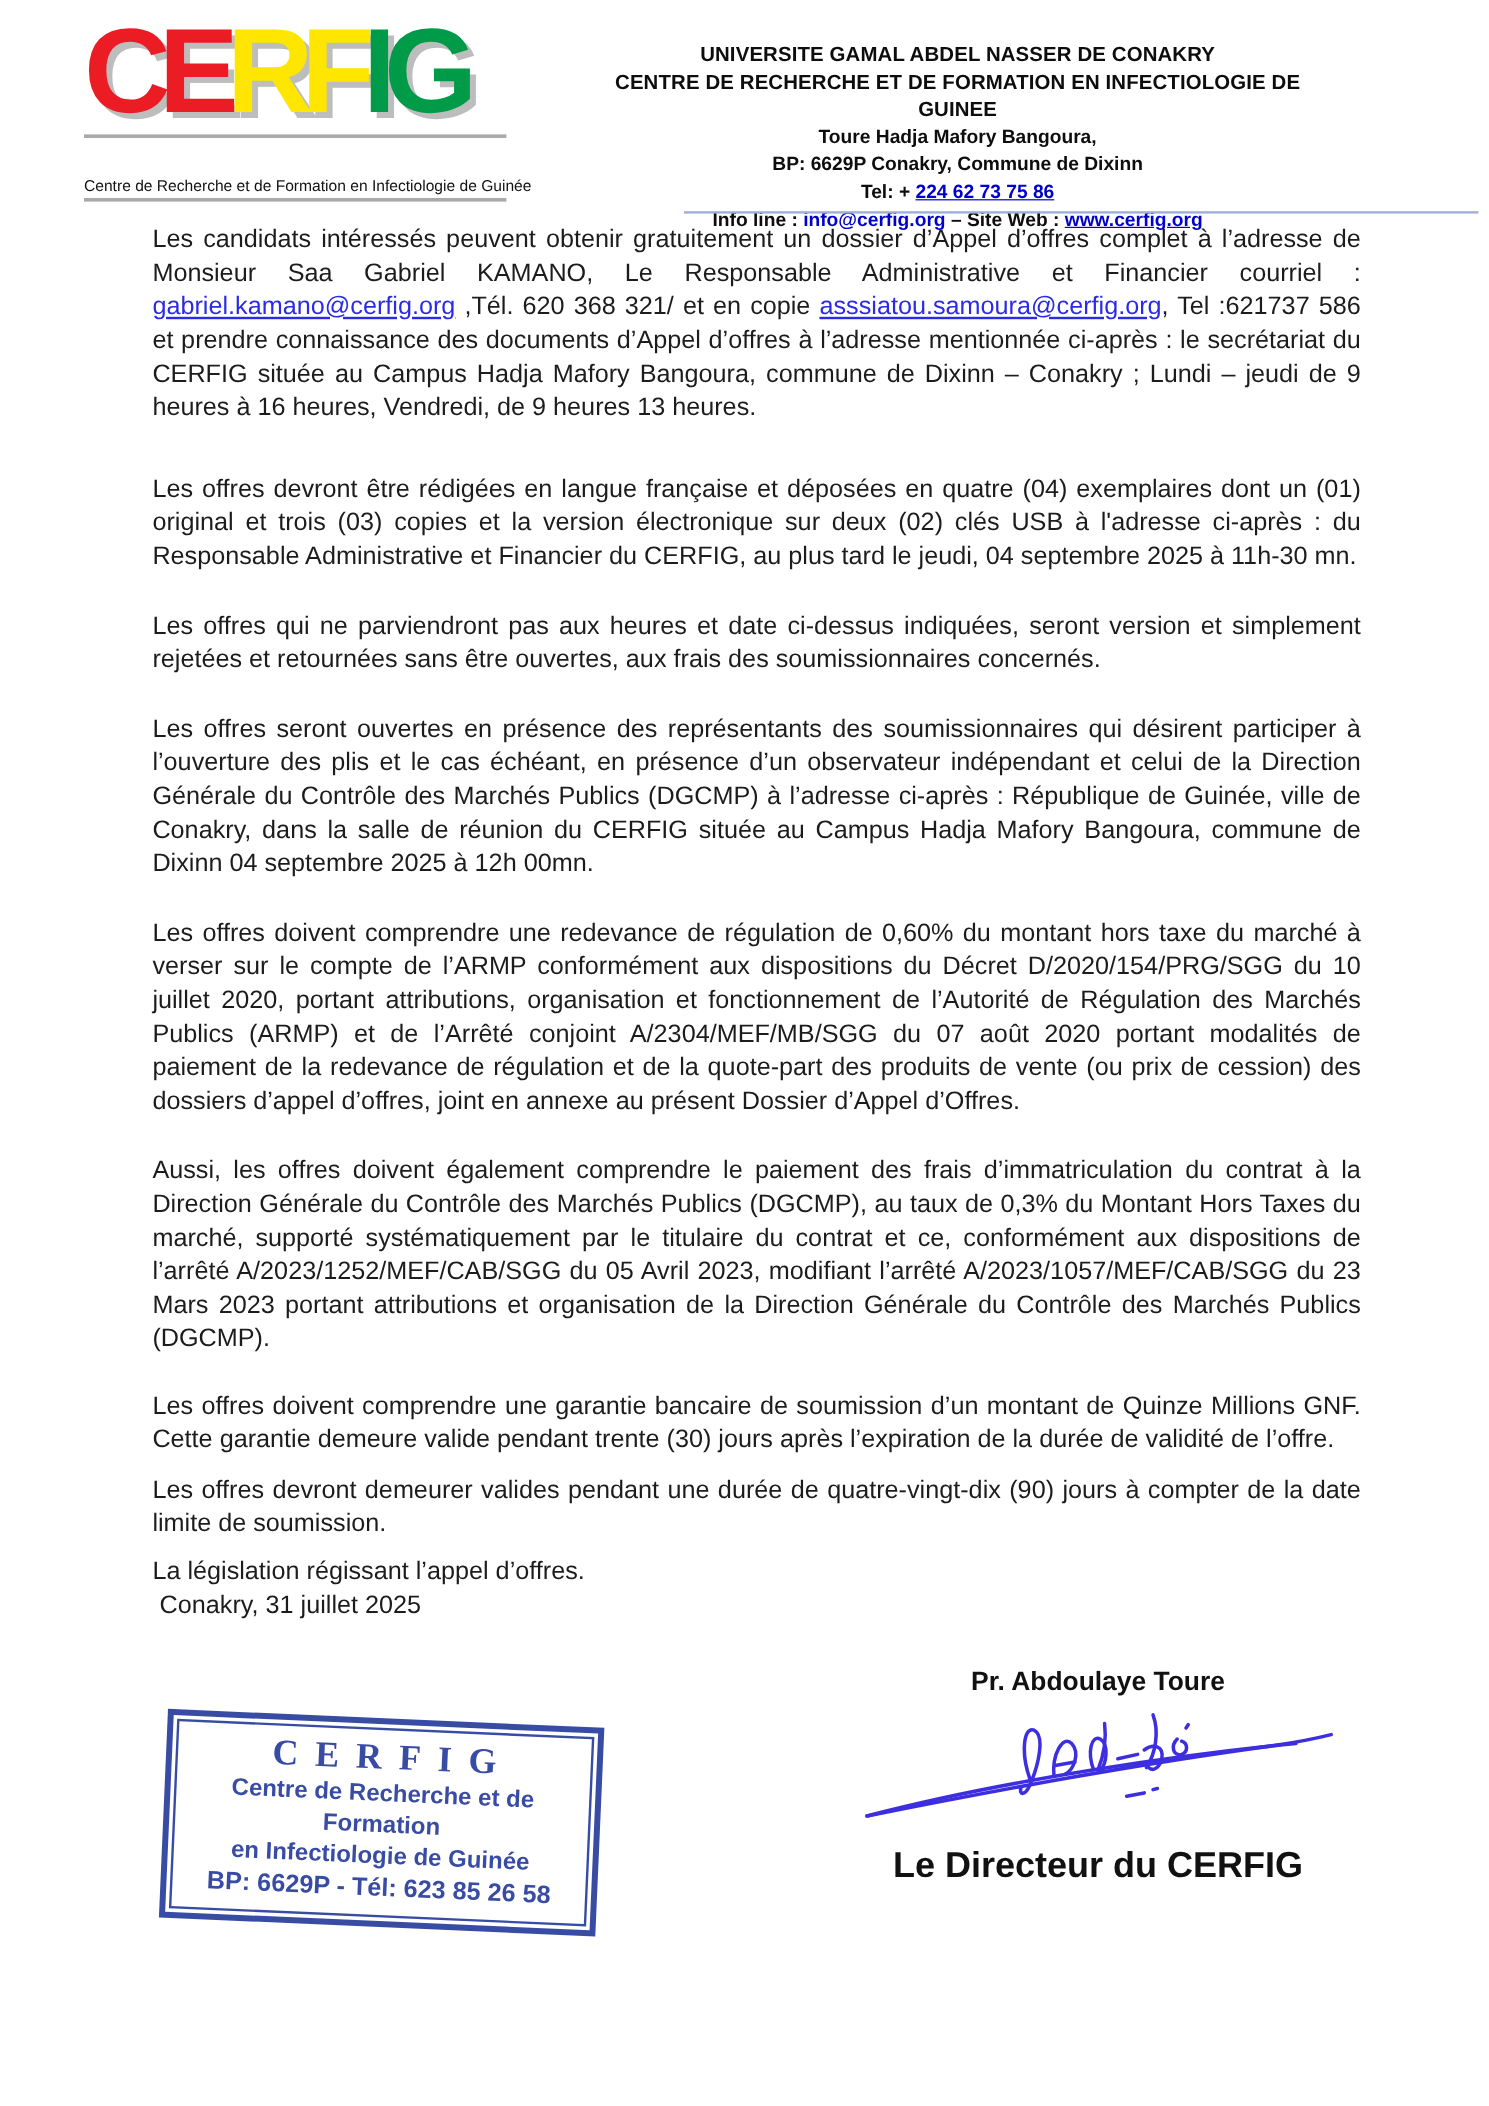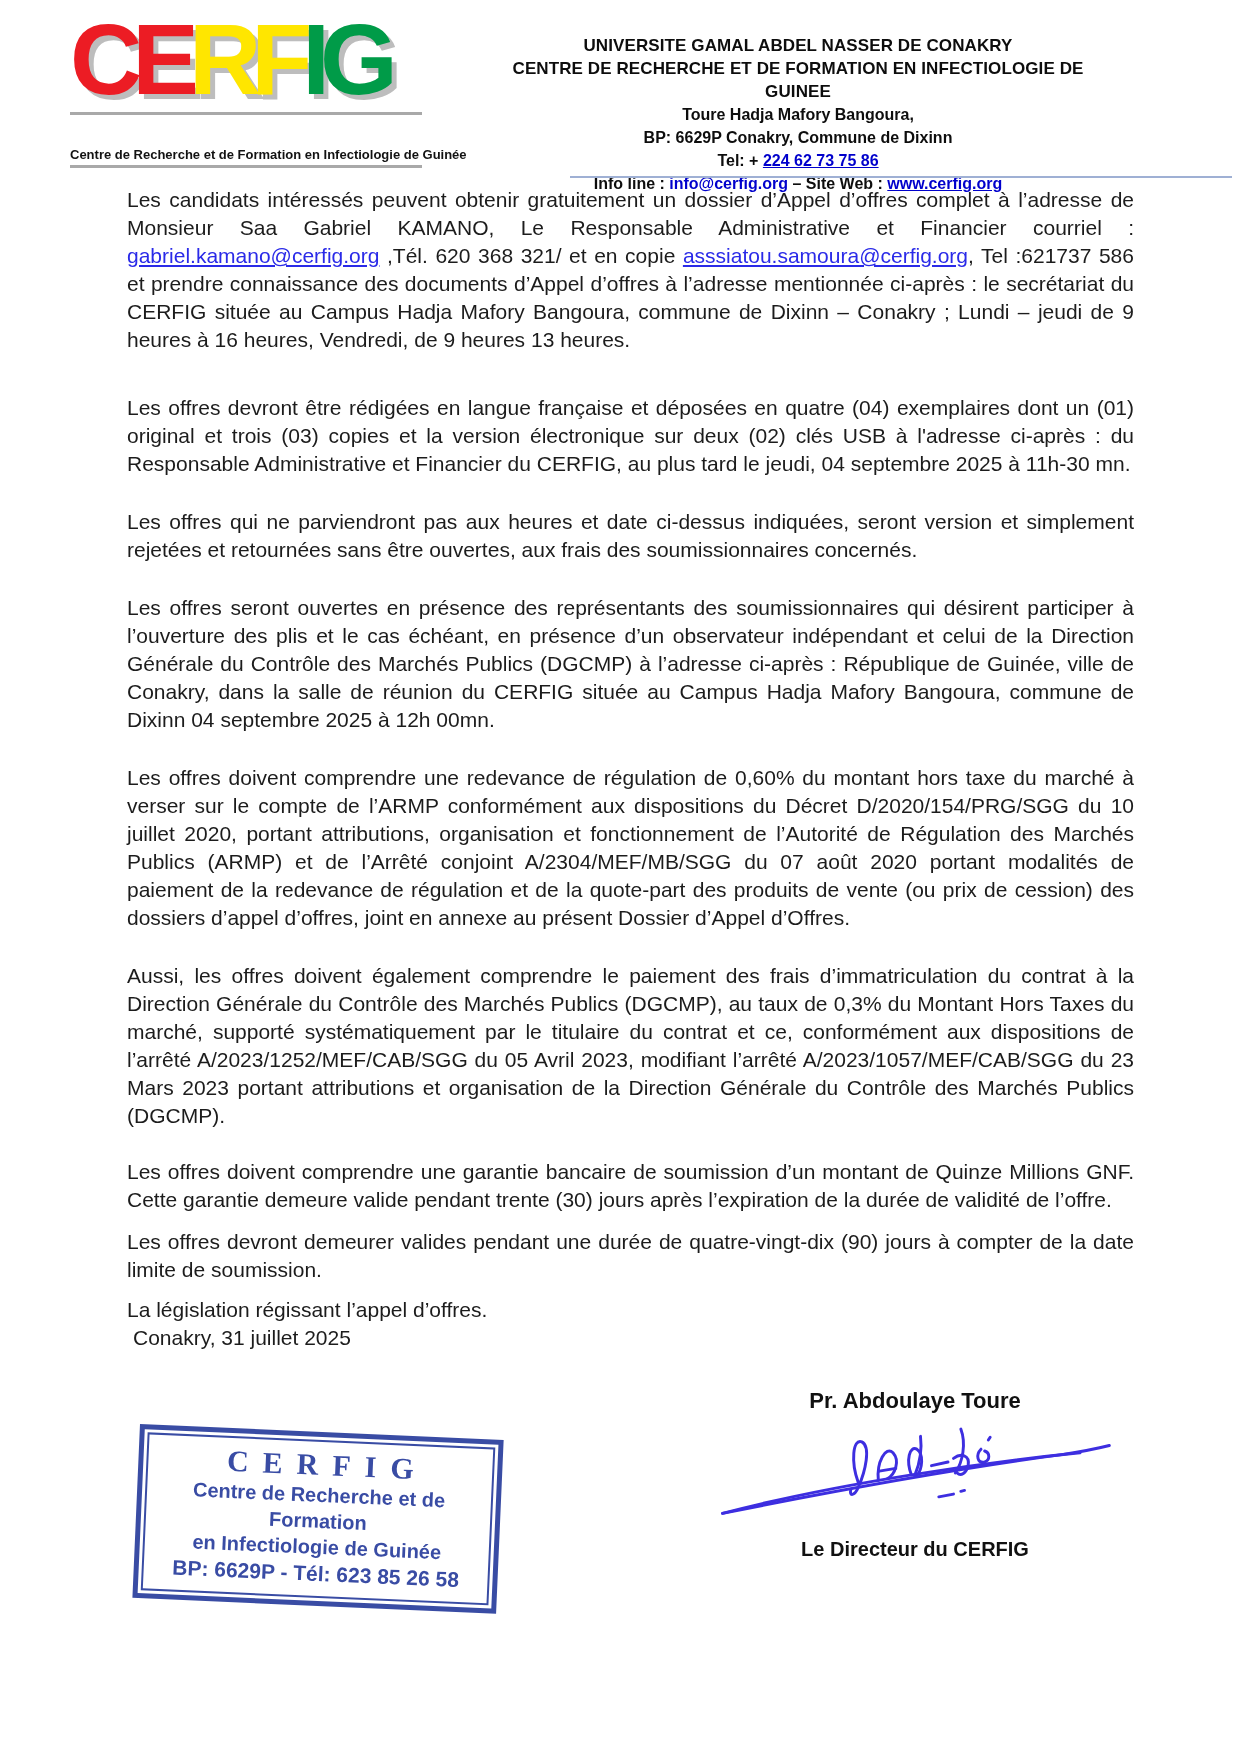--- a/index.html
+++ b/index.html
@@ -7,21 +7,21 @@
     position:relative;width:1241px;height:1659px;background:#ffffff;
     font-family:"Liberation Sans",sans-serif;color:#1a1a1a;overflow:hidden;
   }
   
   .logo{position:absolute;left:70px;top:12px;width:360px;}
   .logo-word{font-weight:bold;font-size:100px;line-height:.95;letter-spacing:-10px;white-space:nowrap;}
   .logo-word span{text-shadow:5px 5px 0 #bdbdbd;}
   .lc-red{color:#EC1C24;} .lc-yellow{color:#FFE600;} .lc-green{color:#009B48;}
   .logo-rule{height:3px;background:#a9a9a9;margin:5px 0 3px 0;width:352px;}
   .logo-rule.bottom{margin:3px 0 0 0;}
-  .logo-tagline{font-size:13px;font-weight:bold;color:#121212;white-space:nowrap;width:352px;text-align:left;margin-top:32px;}
+  .logo-tagline{font-size:13px;font-weight:normal;color:#121212;white-space:nowrap;width:352px;text-align:left;margin-top:32px;}
   .letterhead{position:absolute;left:498px;top:34px;width:600px;text-align:center;color:#0d0d0d;}
   .lh-bold{font-size:17px;font-weight:bold;line-height:23px;letter-spacing:.1px;}
   .lh-addr{font-size:16px;font-weight:bold;line-height:23px;}
   .lh-line a{text-decoration:none;}
   a.hdr-link{color:#0000CC;font-weight:bold;text-decoration:underline;}
   a.hdr-link.no-u{text-decoration:none;}
   .header-divider{position:absolute;left:570px;top:176px;width:662px;height:2px;background:#9FB0D4;}
   
   .doc-body{position:absolute;left:127px;top:186px;width:1007px;}
   .doc-body p{
@@ -33,21 +33,21 @@
   .mb-sm{margin-bottom:14px !important;}
   .mb-xs{margin-bottom:12px !important;}
   .mb-0{margin-bottom:0 !important;}
   .closing{text-align:left !important;}
   .date-line{padding-left:6px;}
   a.body-link{color:#2A2AE8;text-decoration:underline;}
   
   .sig-block{position:absolute;left:700px;top:1388px;width:430px;text-align:center;}
   .sig-name{font-size:22px;font-weight:bold;color:#111;}
   .sig-svg{display:block;margin:4px auto 0 auto;}
-  .sig-title{font-size:20px;font-weight:bold;color:#111;margin-top:10px;}
+  .sig-title{font-size:30px;font-weight:bold;color:#111;margin-top:10px;}
   
   .stamp{
     position:absolute;left:140px;top:1424px;width:348px;
     transform:rotate(2.5deg);transform-origin:left top;
     border:5px solid #2B3F9E;padding:3px;color:#2B3F9E;opacity:.93;
   }
   .stamp-inner{border:2px solid #2B3F9E;padding:6px 8px 8px 8px;text-align:center;}
   .stamp-word{font-family:"Liberation Serif",serif;font-weight:bold;font-size:30px;letter-spacing:14px;padding-left:14px;}
   .stamp-l2,.stamp-l3{font-size:20px;font-weight:bold;line-height:26px;}
   .stamp-l4{font-size:21px;font-weight:bold;line-height:28px;}

